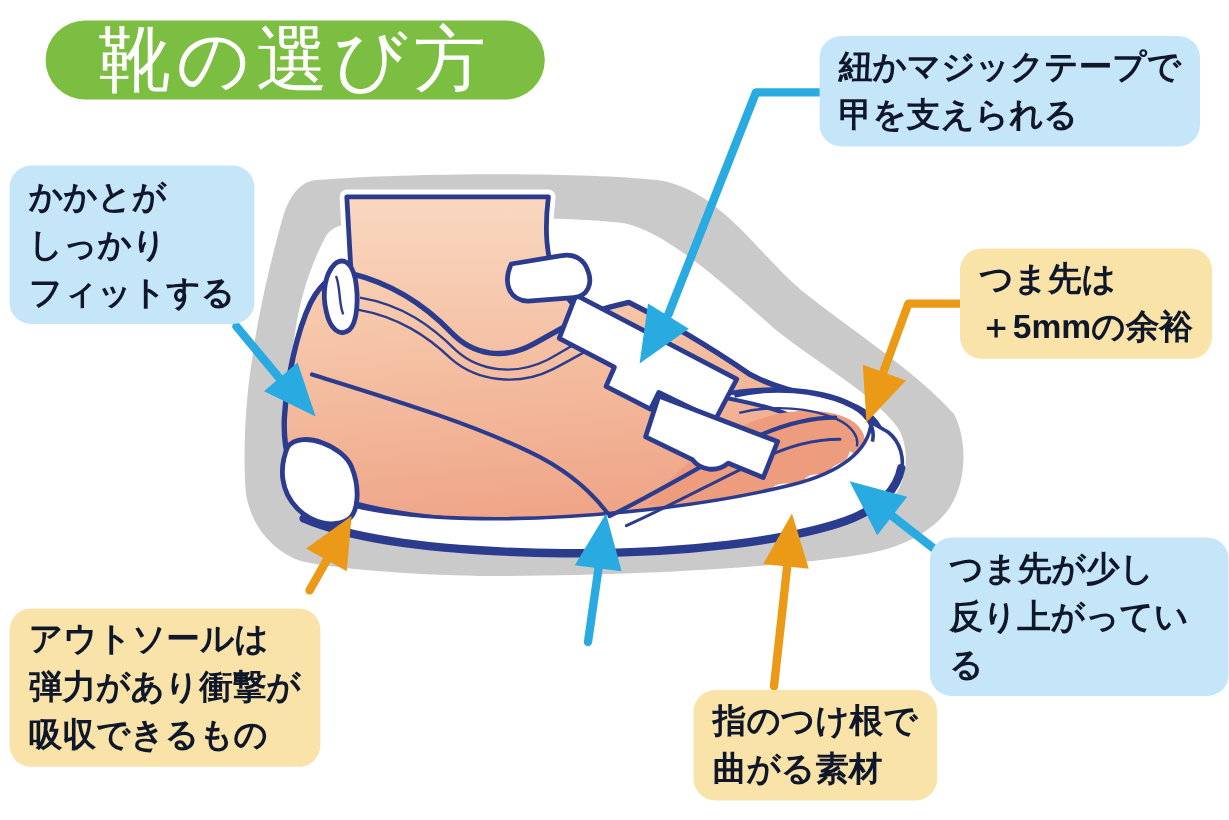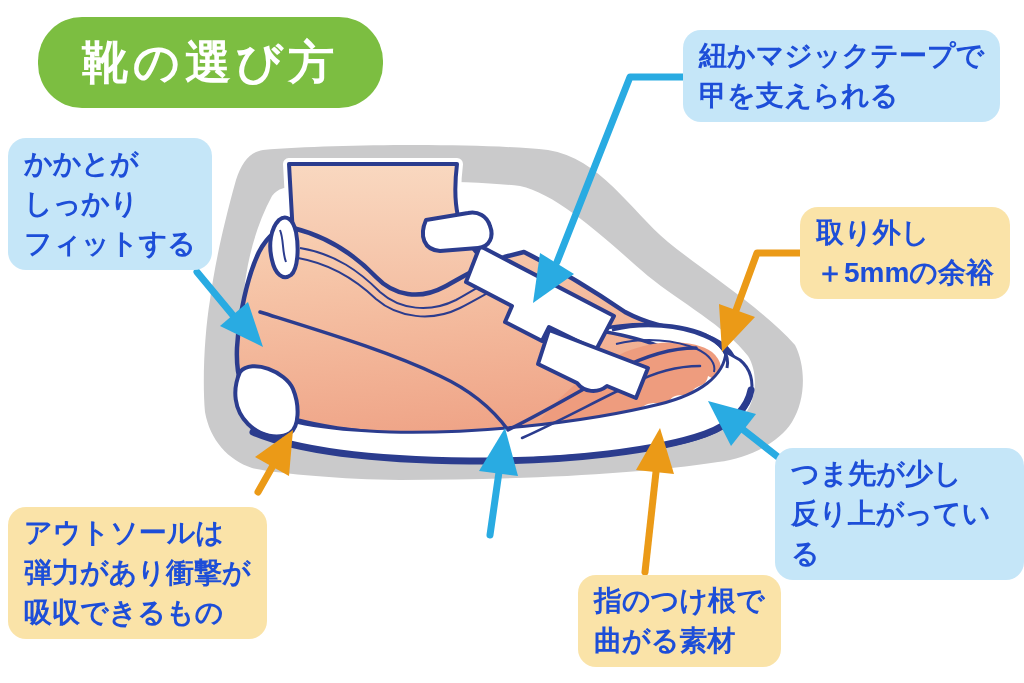--- a/index.html
+++ b/index.html
@@ -4,26 +4,26 @@
 <style>
   html,body { margin:0; padding:0; background:#fff; }
   .stage {
     position:relative; width:1024px; height:683px; background:#ffffff;
     overflow:hidden; font-family:"Liberation Sans","DejaVu Sans",sans-serif;
   }
   .stage svg { position:absolute; left:0; top:0; }
   .title-badge {
     position:absolute; left:38px; top:17px;
     background:#7cbe41; color:#ffffff;
-    font-size:46px; font-weight:700; letter-spacing:5px;
-    padding:20px 44px; border-radius:44px; line-height:1.1;
+    font-size:60px; font-weight:400; letter-spacing:5px;
+    padding:0 44px; border-radius:44px; line-height:1.1;
   }
   .callout {
     position:absolute; white-space:pre-line;
-    font-size:28px; line-height:40px; font-weight:600; color:#1d4ed8;
+    font-size:28px; line-height:40px; font-weight:600; color:#0f172a;
     padding:6px 16px; border-radius:18px;
   }
   .co-blue   { background:#c5e6f8; }
   .co-yellow { background:#fae3a8; }
   #co-lacing     { left:683px; top:30px;  }
   #co-heel-fit   { left:8px;   top:138px; }
   #co-toe-room   { left:800px; top:207px; }
   #co-toe-spring { left:775px; top:448px; }
   #co-outsole    { left:8px;   top:487px;margin-top:20px; }
   #co-insole     { left:338px; top:535px; }
@@ -153,21 +153,21 @@
 
   <div class="title-badge">靴の選び方</div>
 
   <div id="co-lacing" class="callout co-blue">紐かマジックテープで
 甲を支えられる</div>
 
   <div id="co-heel-fit" class="callout co-blue">かかとが
 しっかり
 フィットする</div>
 
-  <div id="co-toe-room" class="callout co-yellow">取り外し
+  <div id="co-toe-room" class="callout co-yellow">つま先は
 ＋5mmの余裕</div>
 
   <div id="co-toe-spring" class="callout co-blue">つま先が少し
 反り上がっている</div>
 
   <div id="co-outsole" class="callout co-yellow">アウトソールは
 弾力があり衝撃が
 吸収できるもの</div>
 
 

